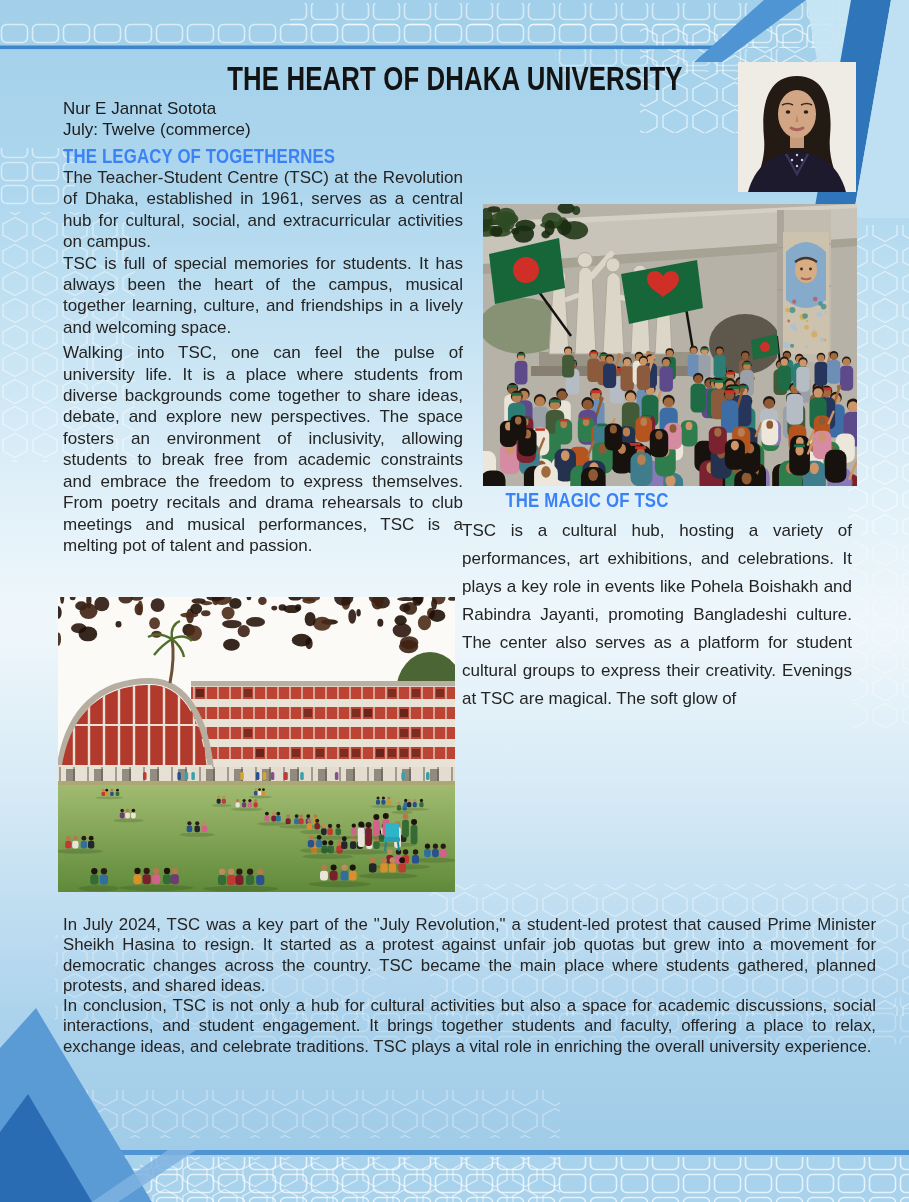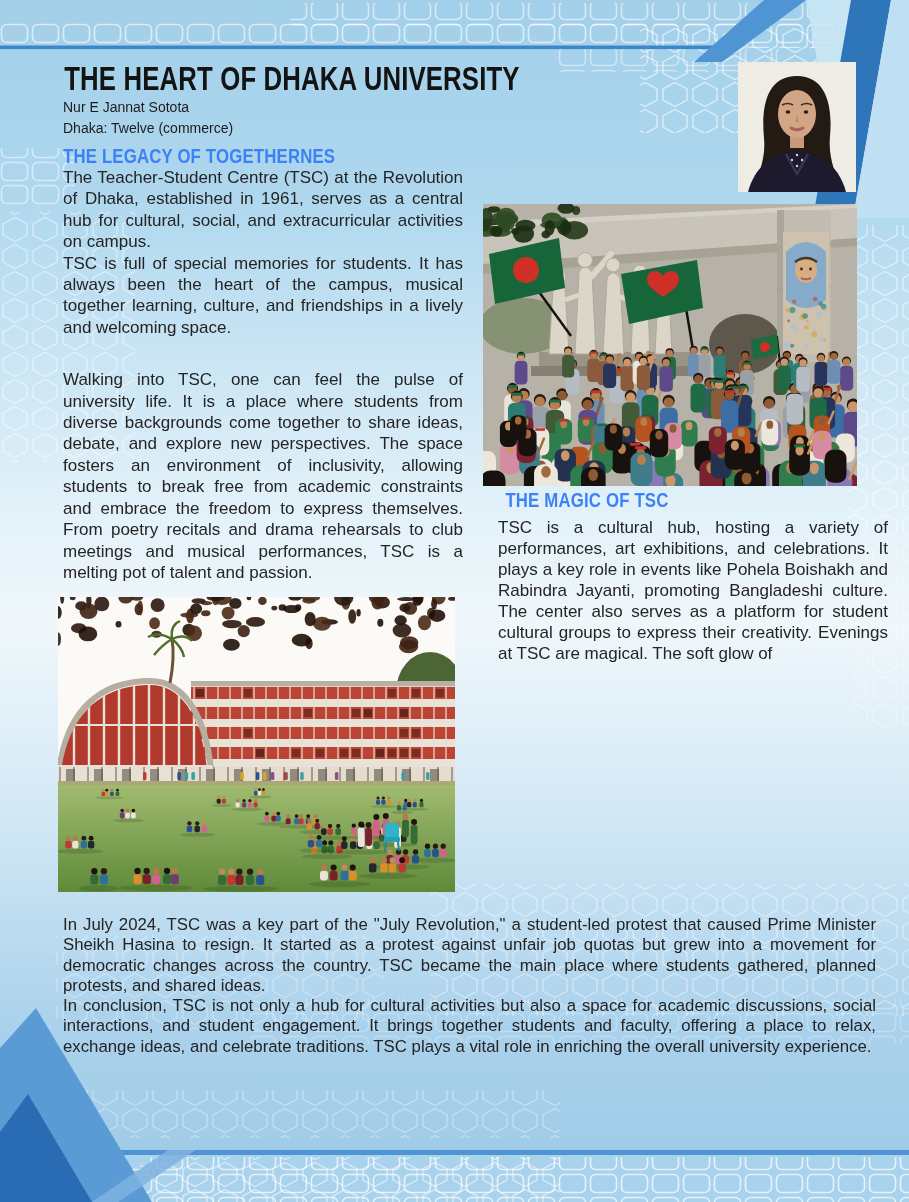--- a/index.html
+++ b/index.html
@@ -1,35 +1,35 @@
 <!DOCTYPE html>
 <html><head>
 <meta charset="utf-8">
 <style>
   html,body{margin:0;padding:0;background:#fff}
   .page{position:relative;width:909px;height:1202px;overflow:hidden;
         font-family:"Liberation Sans","DejaVu Sans",sans-serif;color:#242424}
   .bg{position:absolute;left:0;top:0}
   .abs{position:absolute}
-  .title{left:0;top:60px;width:909px;text-align:left;font-size:33px;font-weight:bold;
+  .title{left:0;top:60px;width:909px;text-align:center;font-size:33px;font-weight:bold;
          color:#131313;white-space:nowrap;z-index:2}
   .cond{display:inline-block;transform:scaleX(.8);transform-origin:left center;
         font-weight:bold;letter-spacing:.2px}
   .title .cond{transform:scaleX(.78);transform-origin:center center}
-  .byline{left:63px;font-size:14px;color:#1c1c1c;z-index:2}
+  .byline{left:63px;font-size:17px;color:#1c1c1c;z-index:2}
   .h2{font-size:21px;color:#3b82f6;white-space:nowrap;font-weight:bold;z-index:2}
   .legacy-h{left:63px;top:144px}
   .magic-h{left:485px;top:488px;width:390px;text-align:left}
   .magic-h .cond{transform-origin:center center}
   .july-h{left:63px;top:891px}
   .jtext{font-size:17px;line-height:21.4px;text-align:justify;z-index:2}
   .jtext p{margin:0}
   .leftcol{left:63px;top:167px;width:400px}
-  .leftcol .sp{margin-top:31px}
-  .rightcol{left:498px;top:517px;width:390px;line-height:21px}
+  .leftcol .sp{margin-top:4px}
+  .rightcol{left:462px;top:517px;width:390px;line-height:28px}
   .bottomcol{left:63px;top:915px;width:813px;font-size:16.8px;line-height:20.3px}
   figure{margin:0;position:absolute;z-index:1}
   figure svg{display:block;width:100%;height:100%}
   .portrait{left:738px;top:62px;width:118px;height:130px}
   .protest{left:483px;top:204px;width:374px;height:282px}
   .campus{left:58px;top:597px;width:397px;height:295px}
 </style>
 </head>
 <body>
 
@@ -111,21 +111,21 @@
       <polygon points="0,1048 36,1008 152,1202 0,1202" fill="#5b9bd5"></polygon>
       <polygon points="0,1132 28,1094 92,1202 0,1202" fill="#2a6cb3"></polygon>
       <polygon points="92,1202 168,1150 196,1150 118,1202" fill="#7fb3e0" opacity=".85"></polygon>
     </g>
   </svg>
 
   <div class="abs title">
     <span class="cond">THE HEART OF DHAKA UNIVERSITY</span>
   </div>
   <div class="abs byline" style="top:99px">Nur E Jannat Sotota</div>
-  <div class="abs byline" style="top:120px">Dhaka: Twelve (commerce)</div>
+  <div class="abs byline" style="top:120px">July: Twelve (commerce)</div>
 
   <figure class="portrait">
     <svg viewBox="0 0 118 130">
       <rect width="118" height="130" fill="#f3f1ec"></rect>
       <rect width="118" height="130" fill="#e7e3dc" opacity=".35"></rect>
       <path d="M59,14 C29,14 23,44 26,76 C28,98 20,112 15,130 L103,130 C98,110 90,98 92,74 C95,42 87,14 59,14 Z" fill="#241a14"></path>
       <rect x="52" y="70" width="14" height="16" fill="#c79a79"></rect>
       <ellipse cx="59" cy="52" rx="19" ry="24" fill="#d2a685"></ellipse>
       <path d="M44,43 q6,-3 11,0" stroke="#3a2a1e" stroke-width="1.6" fill="none"></path>
       <path d="M63,43 q6,-3 11,0" stroke="#3a2a1e" stroke-width="1.6" fill="none"></path>

